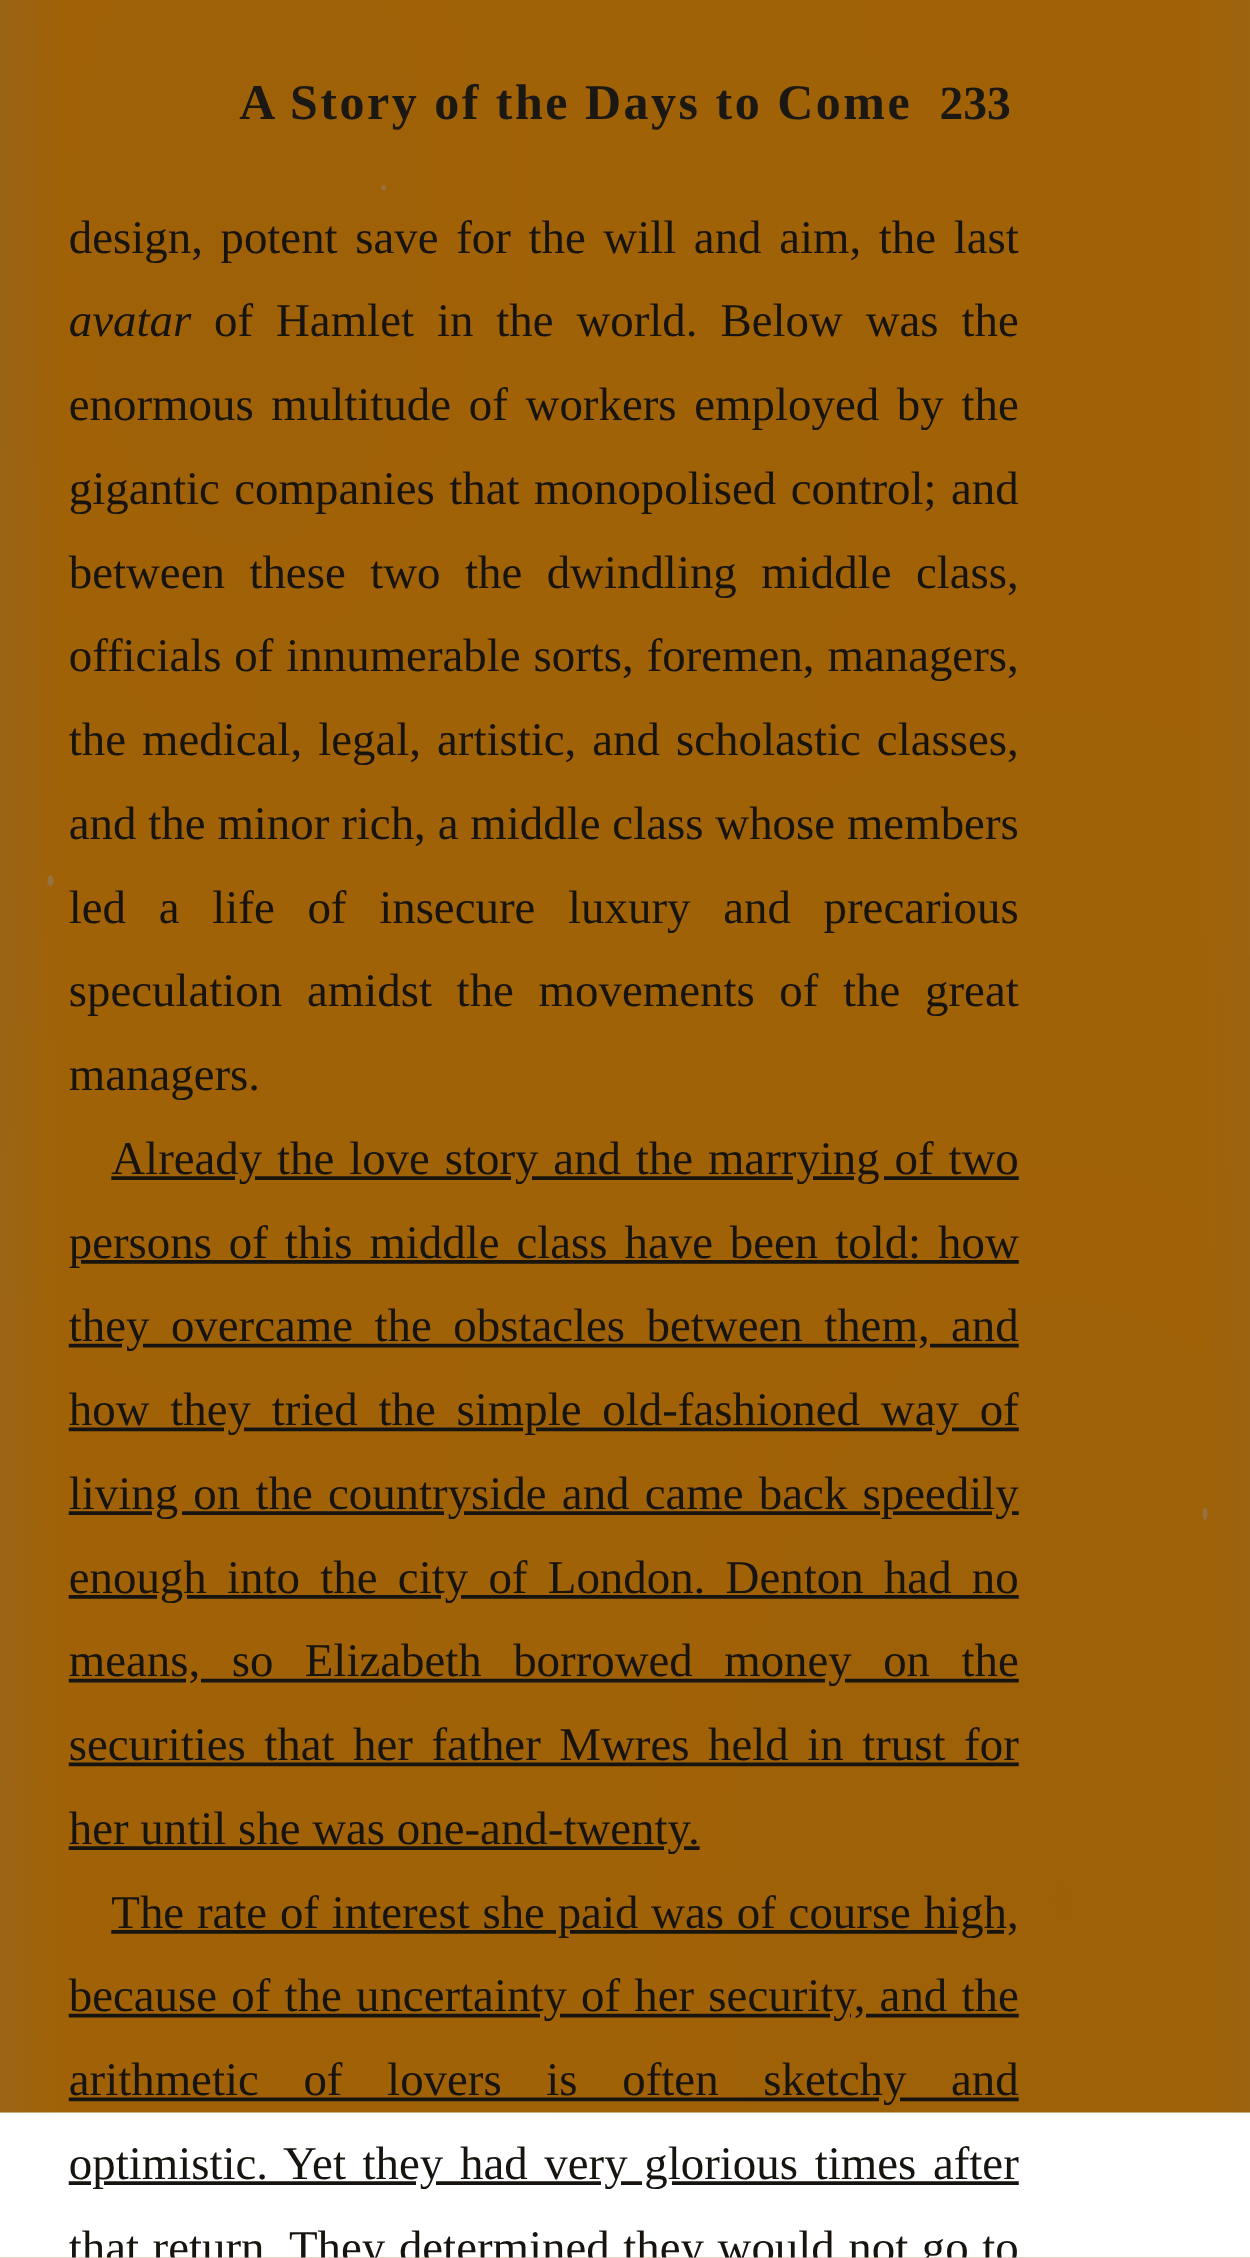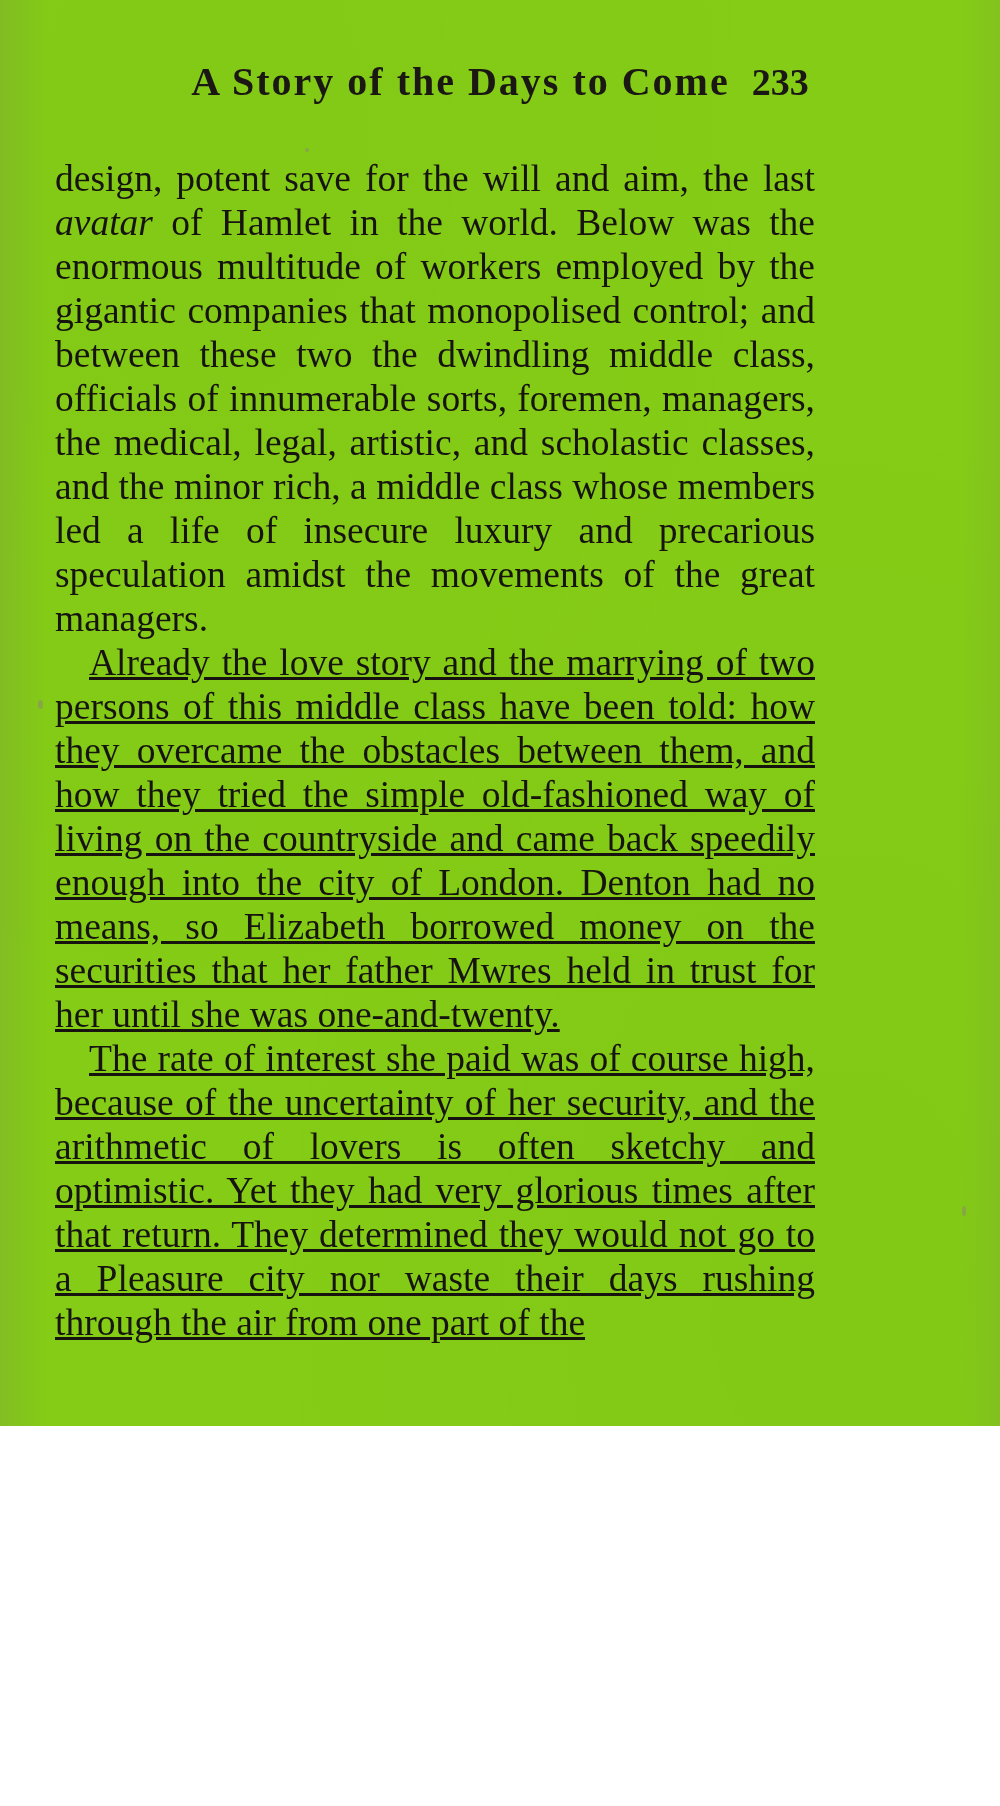--- a/index.html
+++ b/index.html
@@ -10,22 +10,22 @@
   body {
     width: 1000px;
     height: 1806px;
     font-family: "Liberation Serif", serif;
     color: #1a1713;
     overflow: hidden;
   }
   .page {
     position: relative;
     width: 1000px;
-    height: 1426px;
-    background: #84cc16;
+    height: 1690px;
+    background: #a16207;
     box-sizing: border-box;
   }
   .page-inner {
     position: absolute;
     left: 55px;
     top: 0;
     width: 890px;
     height: 1806px;
   }
   .running-head {
@@ -46,21 +46,21 @@
     font-size: 38px;
     letter-spacing: 0px;
   }
   .body-text {
     margin-top: 52px;
     width: 760px;
     margin-left: 0px;
   }
   .para {
     font-size: 37.5px;
-    line-height: 44px;
+    line-height: 67px;
     text-align: justify;
     text-justify: inter-word;
     color: #171410;
     margin: 0;
   }
   .para + .para {
     margin-top: 0px;
     text-decoration: underline;
   }
   .para.indent {

